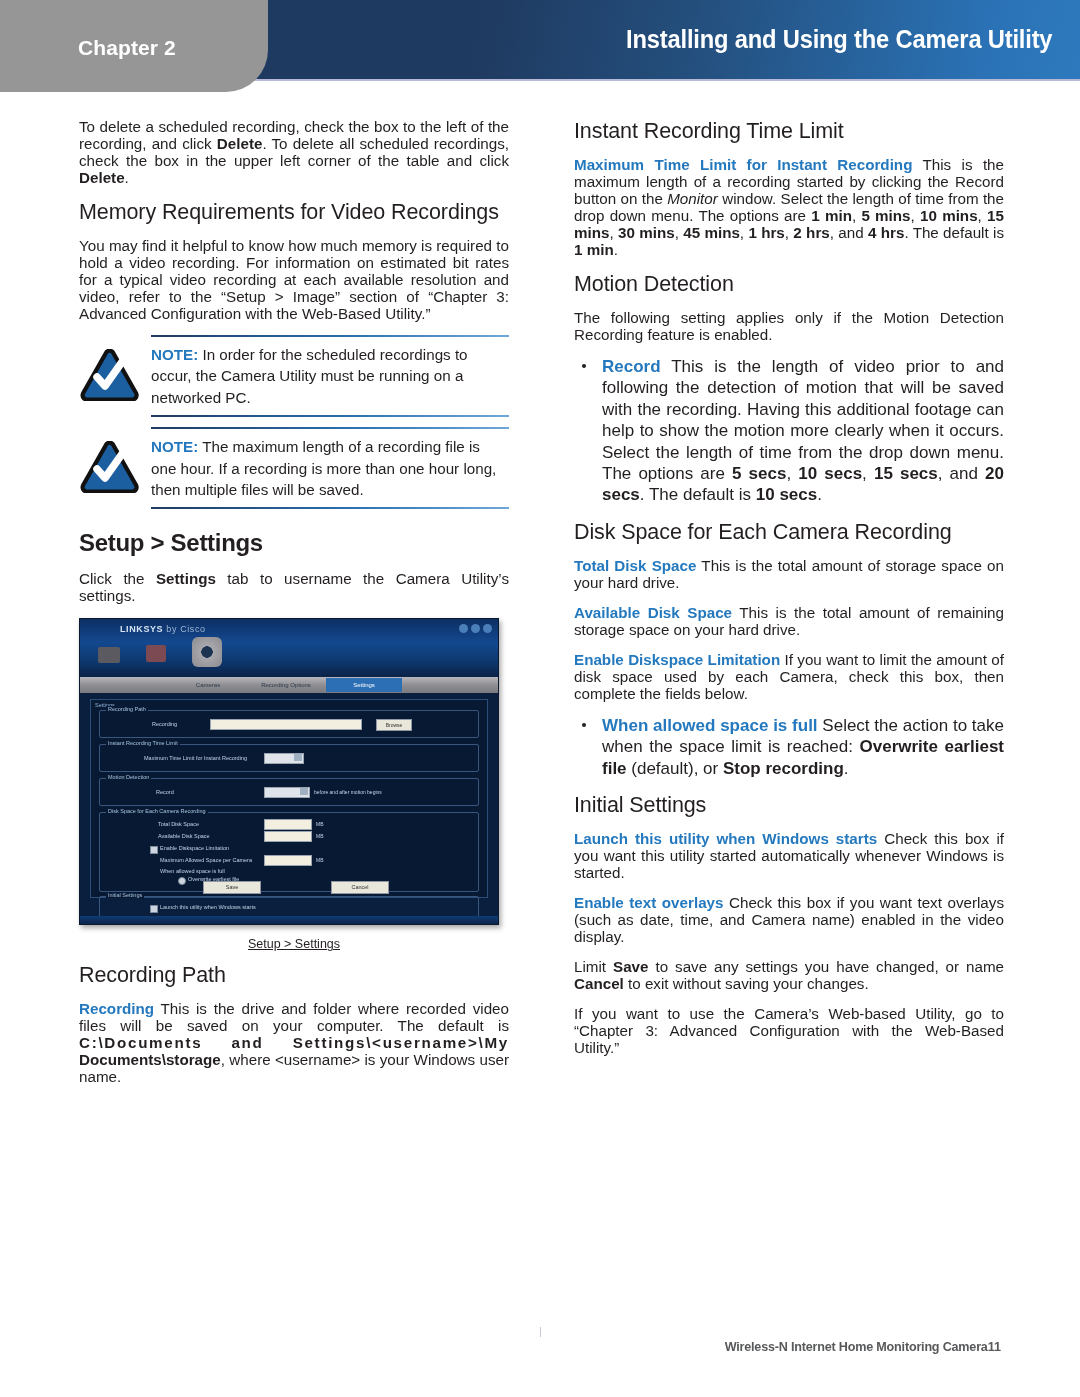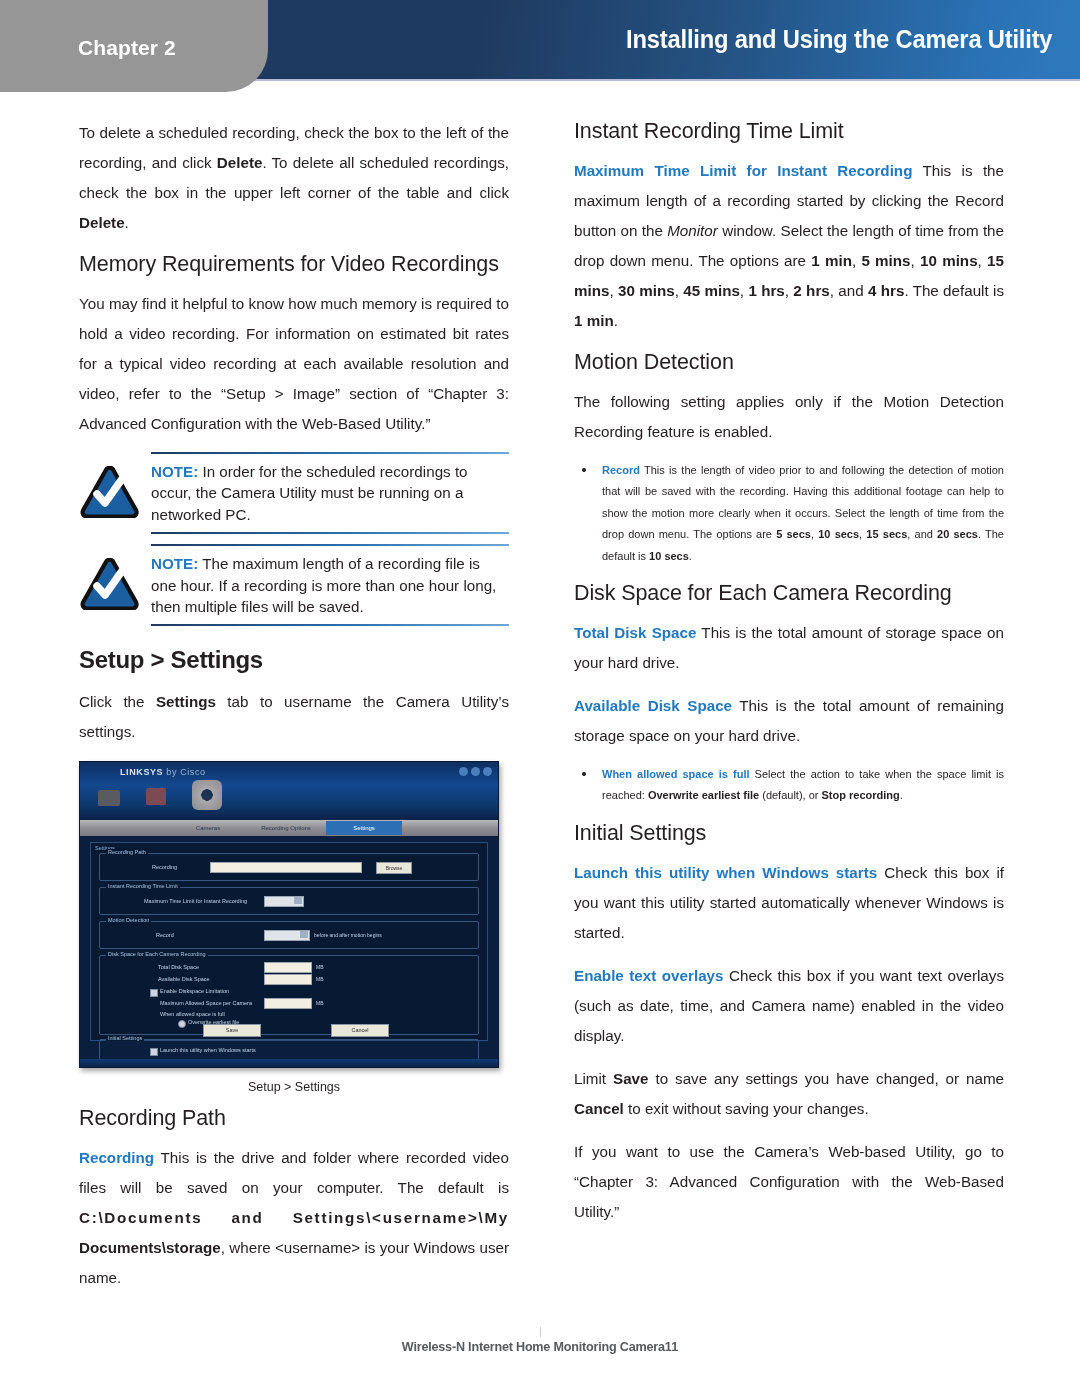--- a/index.html
+++ b/index.html
@@ -73,21 +73,21 @@
     position: absolute;
     top: 118px;
     width: 430px;
   }
   .col-left  { left: 79px; }
   .col-right { left: 574px; }
 
   p, .para {
     margin: 0 0 13px 0;
     font-size: 15.2px;
-    line-height: 30px;
+    line-height: 17px;
     text-align: justify;
     color: #231f20;
   }
   .para.last { margin-bottom: 0; }
 
   h2.section {
     margin: 11px 0 12px 0;
     font-size: 21.5px;
     line-height: 26px;
     font-weight: normal;
@@ -108,21 +108,21 @@
   .mono-wide {
     font-weight: bold;
     letter-spacing: 1.7px;
   }
 
   
   .bullet {
     position: relative;
     padding-left: 28px;
     margin: 0 0 13px 0;
-    font-size: 11px;
+    font-size: 17px;
     line-height: 21.4px;
     text-align: justify;
   }
   .bullet .dot {
     position: absolute;
     left: 8px;
     top: 8px;
     width: 4px; height: 4px;
     border-radius: 50%;
     background: #231f20;
@@ -148,20 +148,21 @@
   }
   .note-icon {
     position: absolute;
     left: 0; top: 14px;
     width: 60px; height: 52px;
   }
 
   
   .figure {
     margin: 14px 0 4px 0;
+    text-decoration: underline;
   }
   .figure-shot {
     position: relative;
     width: 418px;
     height: 305px;
     background: #0a1f3d;
     border: 1px solid #0a1830;
     box-shadow: 2px 3px 5px rgba(0,0,0,0.35);
     overflow: hidden;
   }
@@ -332,21 +333,21 @@
     color: #231f20;
   }
 
   
   .page-footer {
     position: absolute;
     left: 79px;
     top: 1340px;
     width: 922px;
     display: flex;
-    justify-content: center;
+    justify-content: flex-end;
     align-items: baseline;
   }
   .footer-text {
     font-size: 12.6px;
     font-weight: bold;
     color: #58595b;
     letter-spacing: -0.2px;
   }
   .footer-page {
     font-size: 12.6px;
@@ -509,20 +510,21 @@
   <div class="bullet">
     <span class="dot"></span><b class="blue">Record</b><span> This is the length of video prior to and following the detection of motion that will be saved with the recording. Having this additional footage can help to show the motion more clearly when it occurs. Select the length of time from the drop down menu. The options are </span><b>5 secs</b>, <b>10 secs</b>, <b>15 secs</b>, and <b>20 secs</b><span>. The default is </span><b>10 secs</b><span>.</span>
   </div>
 
   <h2 class="section">Disk Space for Each Camera Recording</h2>
 
   <p class="para"><b class="blue">Total Disk Space</b><span> This is the total amount of storage space on your hard drive.</span></p>
 
   <p class="para"><b class="blue">Available Disk Space</b><span> This is the total amount of remaining storage space on your hard drive.</span></p>
 
+  <p class="para"><b class="blue">Enable Diskspace Limitation</b><span> If you want to limit the amount of disk space used by each Camera, check this box, then complete the fields below.</span></p>
 
 
   <div class="bullet">
     <span class="dot"></span><b class="blue">When allowed space is full</b><span> Select the action to take when the space limit is reached: </span><b>Overwrite earliest file</b><span> (default), or </span><b>Stop recording</b><span>.</span>
   </div>
 
   <h2 class="section">Initial Settings</h2>
 
   <p class="para"><b class="blue">Launch this utility when Windows starts</b><span> Check this box if you want this utility started automatically whenever Windows is started.</span></p>
 

